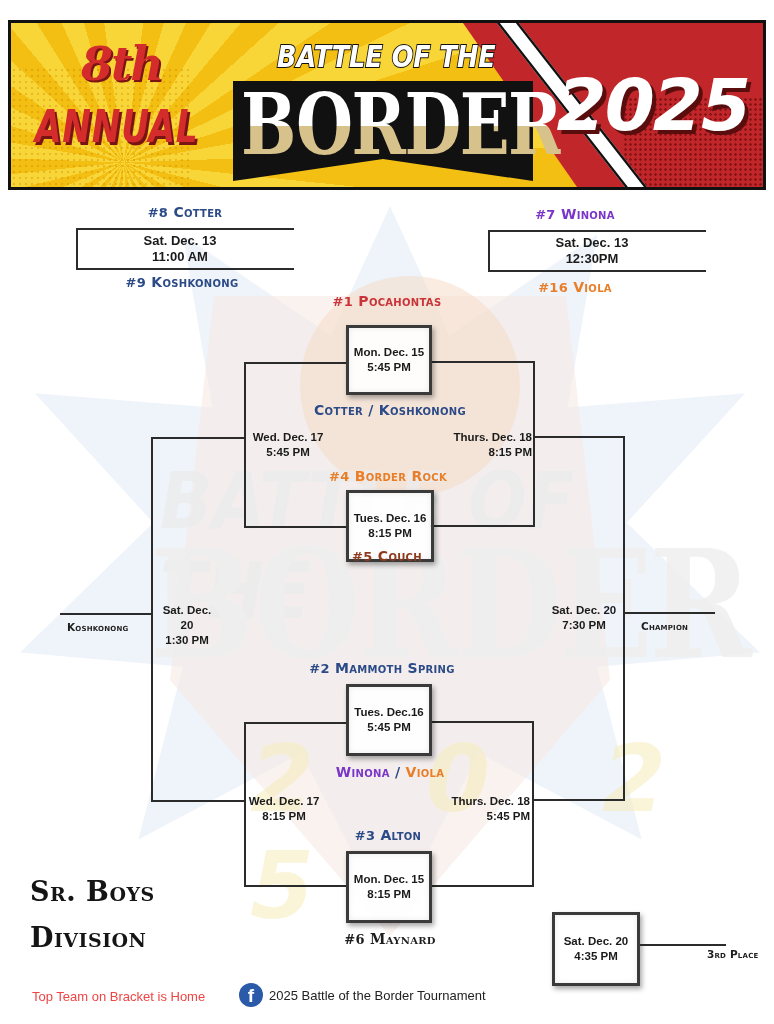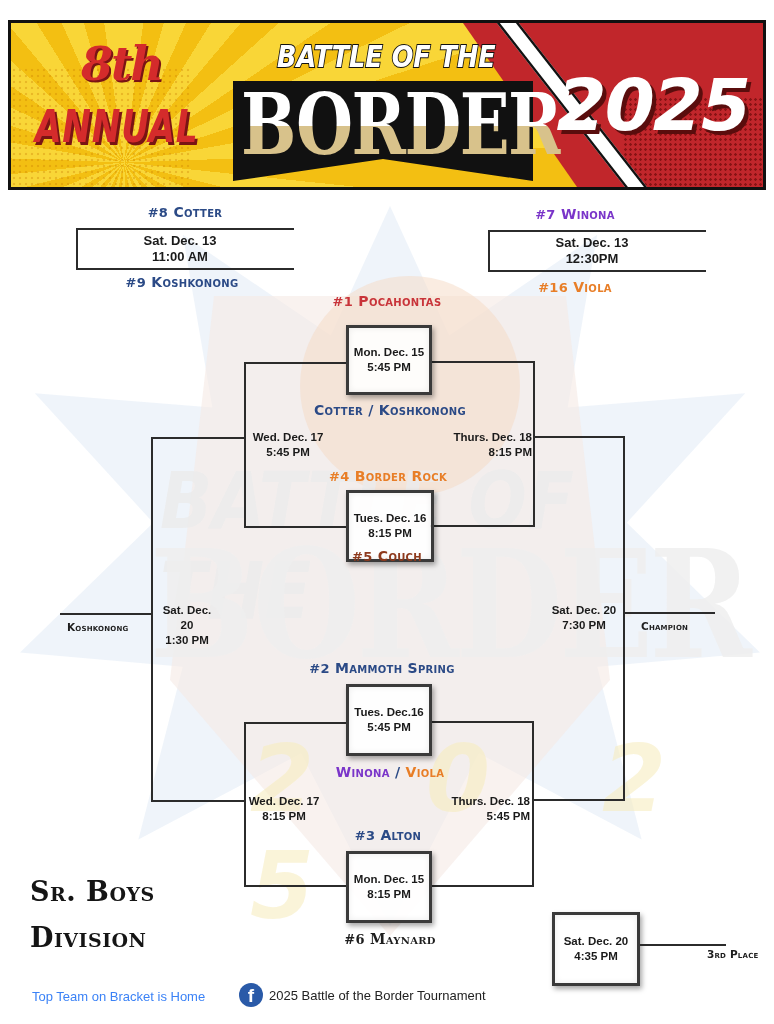--- a/index.html
+++ b/index.html
@@ -69,21 +69,21 @@
   .red { color: #c8343a; }
   .brown { color: #8e3a1d; }
   .black { color: #1e1e1e; }
 
   .tag { position: absolute; font-family: "DejaVu Sans", sans-serif; font-weight: bold; font-size: 10.5px; font-variant: small-caps;
     color: #1e1e1e; letter-spacing: .2px; }
 
   .division { position: absolute; left: 30px; font-family: "DejaVu Serif", serif; font-weight: bold; font-size: 27px; color: #151515;
     font-variant: small-caps; letter-spacing: .5px; text-align: center; }
 
-  .footnote { position: absolute; left: 32px; top: 989px; font-family: "Liberation Sans", sans-serif; font-size: 13px; color: #3b82f6; }
+  .footnote { position: absolute; left: 32px; top: 989px; font-family: "Liberation Sans", sans-serif; font-size: 13px; color: #ef4444; }
   .fb { position: absolute; left: 239px; top: 983px; display: flex; align-items: center; gap: 6px; }
   .fb-icon { width: 24px; height: 24px; border-radius: 50%; background: #2a5aa8; color: #fff; display: flex; align-items: flex-end; justify-content: center;
     font-family: "Liberation Sans", sans-serif; font-weight: bold; font-size: 19px; line-height: 22px; overflow: hidden; }
   .fb-text { font-family: "Liberation Sans", sans-serif; font-size: 13px; color: #222; }
 </style>
 </head>
 <body>
 
 <div class="banner">
   <div class="rays"></div>

